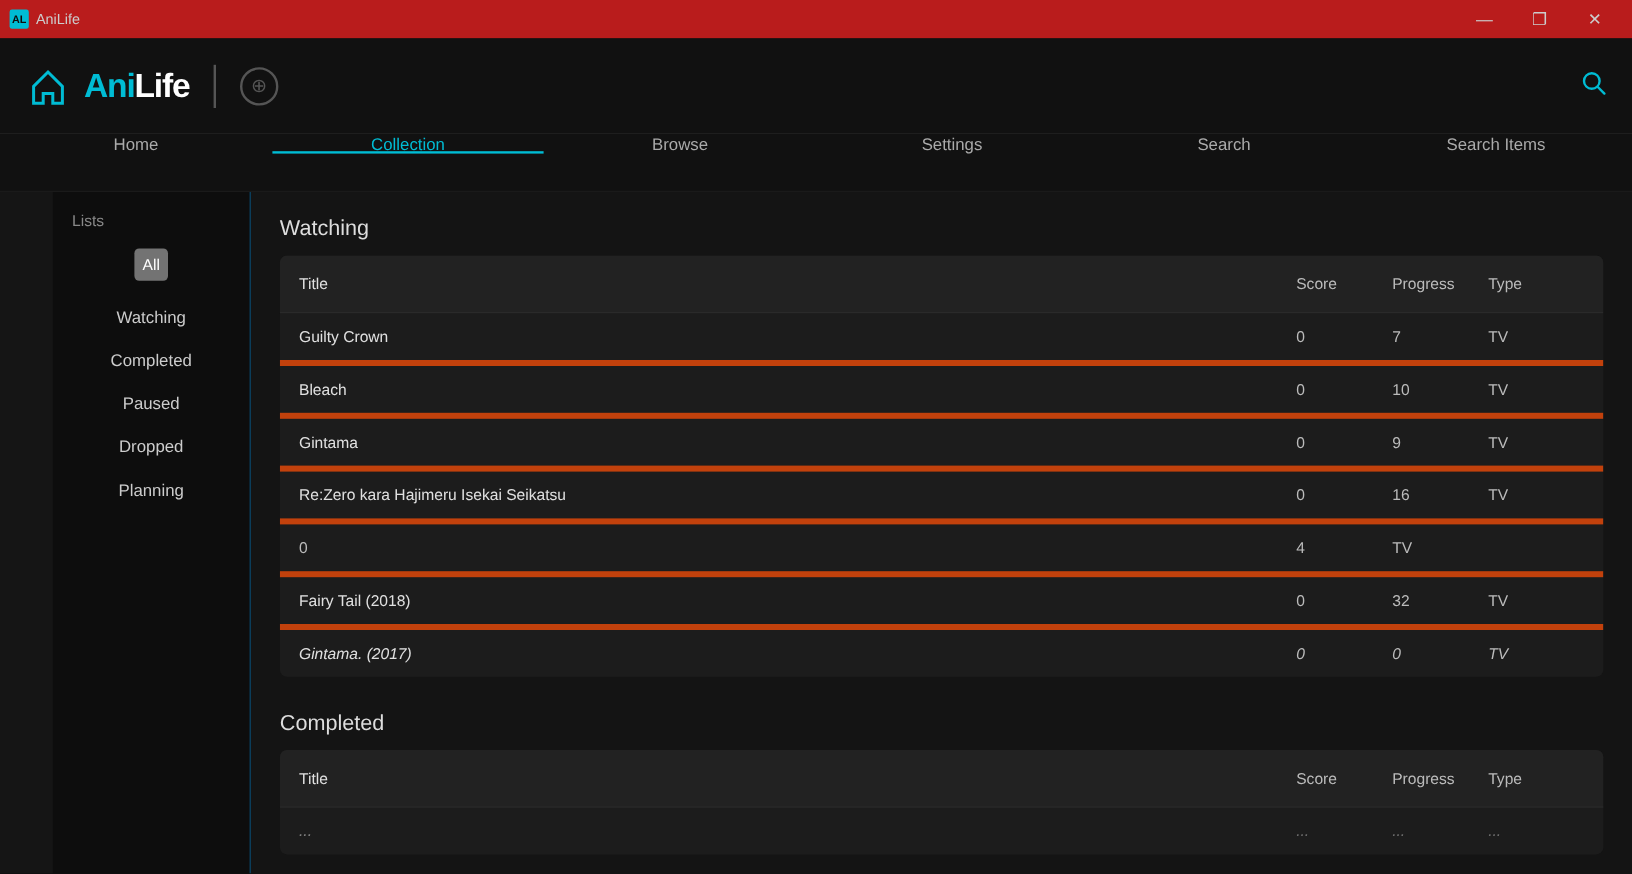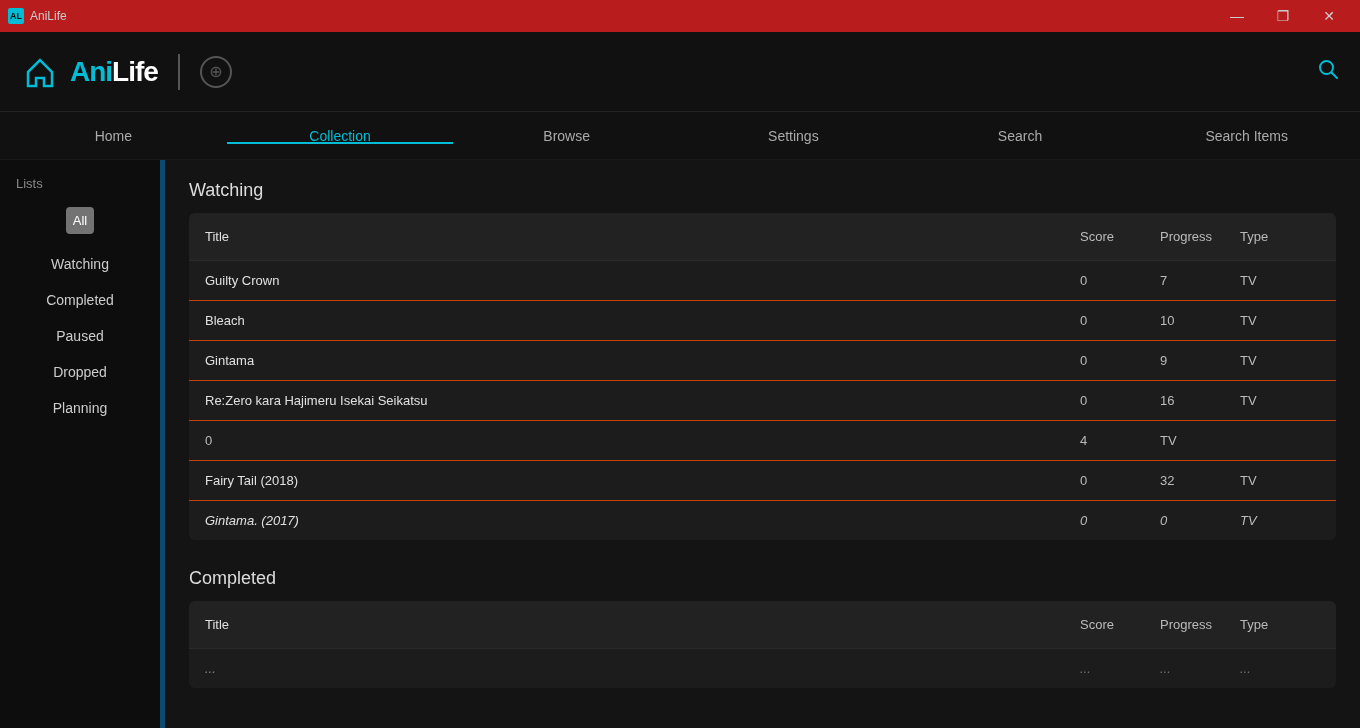--- a/index.html
+++ b/index.html
@@ -95,21 +95,21 @@
       font-size: 22px;
       color: #00bcd4;
       cursor: pointer;
     }
 
     
     .nav {
       height: 48px;
       background: #111;
       display: flex;
-      align-items: center;
+      align-items: flex-start;
       border-bottom: 1px solid #1a1a1a;
     }
     .nav-item {
       flex: 1;
       display: flex;
       align-items: center;
       justify-content: center;
       font-size: 14px;
       color: #aaa;
       cursor: pointer;
@@ -134,22 +134,23 @@
       display: flex;
       height: calc(728px - 32px - 80px - 48px);
       background: #151515;
     }
 
     
     .sidebar {
       width: 165px;
       background: rgba(10,10,10,0.7);
       padding: 16px 0;
-      border-right: 5px solid #0c4a6e;
+      border-right: 1px solid #0c4a6e;
       flex-shrink: 0;
+      margin-left: 44px;
     }
     .sidebar-title {
       font-size: 13px;
       color: #888;
       padding: 0 16px 10px;
     }
     .sidebar-all-btn {
       display: flex;
       justify-content: center;
       padding: 6px 16px 12px;
@@ -206,21 +207,21 @@
       padding: 16px 16px;
       background: #222;
       font-size: 13px;
       color: #aaa;
       border-bottom: 1px solid #2a2a2a;
     }
     .table-row {
       display: grid;
       grid-template-columns: 1fr 80px 80px 80px;
       padding: 12px 16px;
-      border-bottom: 1px solid #c2410c;
+      border-bottom: 5px solid #c2410c;
       font-size: 13px;
       color: #ccc;
       transition: background 0.15s;
       cursor: pointer;
     }
     .table-row:last-child { border-bottom: none; font-style: italic; }
     .col-title { color: #e0e0e0; }
     .col-score, .col-progress, .col-type {
       text-align: left;
       color: #bbb;

